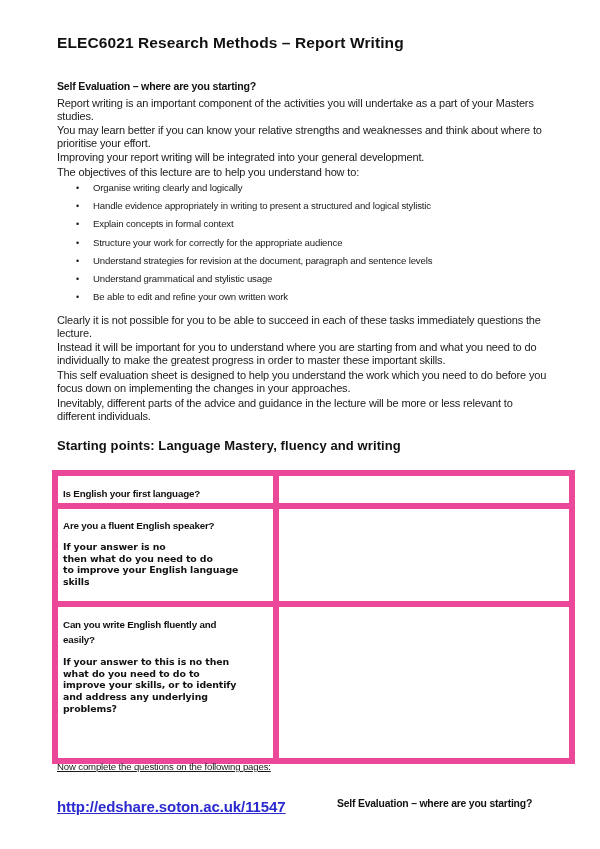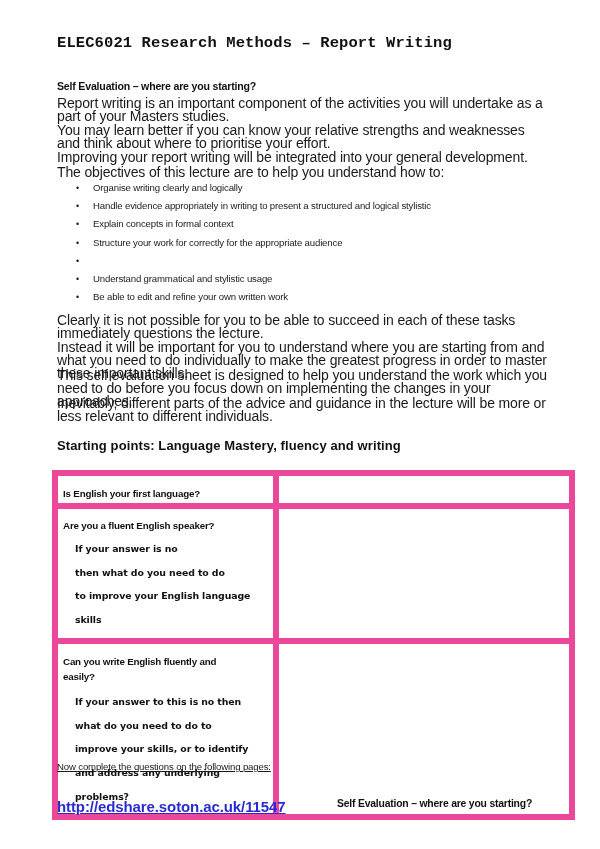--- a/index.html
+++ b/index.html
@@ -4,29 +4,29 @@
   <style>
     html, body { margin: 0; padding: 0; background: #ffffff; }
     body {
       width: 600px; height: 849px; position: relative; overflow: hidden;
       color: #111111;
       font-family: "Liberation Sans", "DejaVu Sans", sans-serif;
     }
     .page { position: absolute; left: 0; top: 0; width: 600px; height: 849px; }
     .title {
       position: absolute; left: 57px; top: 34px;
-      font-size: 15.5px; font-weight: bold; letter-spacing: 0.1px; margin: 0; font-family: Liberation Mono, monospace;
+      font-size: 15.5px; font-weight: bold; letter-spacing: 0.1px; margin: 0;
     }
     .subhead {
       position: absolute; left: 57px; top: 80px;
       font-size: 10.6px; font-weight: bold; margin: 0; letter-spacing: -0.2px;
     }
     .body-text {
       position: absolute; left: 57px; width: 490px;
-      font-size: 14px; line-height: 12.8px; margin: 0; color: #1a1a1a;
+      font-size: 11px; line-height: 12.8px; margin: 0; color: #1a1a1a;
       letter-spacing: -0.15px;
     }
     .bullets { position: absolute; left: 57px; top: 182px; margin: 0; padding: 0; list-style: none; }
     .bullets li {
       position: relative; height: 18.2px; font-size: 9.6px; line-height: 12px;
       padding-left: 36px; color: #1a1a1a; letter-spacing: -0.15px;
     }
     .bullets li .dot {
       position: absolute; left: 19px; top: 0; font-size: 9px;
     }
@@ -38,21 +38,21 @@
       position: absolute; left: 52px; top: 470px; width: 497px;
       border-collapse: collapse; table-layout: fixed;
     }
     .qtable td {
       border: 6px solid #ec4899; vertical-align: top; padding: 0;
     }
     .qtable td.q { width: 205px; padding: 0 5px; }
     .qtable td.a { width: 290px; }
     .qtext { font-size: 9.8px; font-weight: bold; color: #111; letter-spacing: -0.2px; margin: 0; }
     .qsub {
-      font-size: 9.4px; font-weight: bold; line-height: 11.7px; margin: 12px;
+      font-size: 9.4px; font-weight: bold; line-height: 11.7px; margin: 0;
       font-family: "DejaVu Sans", "Liberation Sans", sans-serif; letter-spacing: -0.1px; color: #111;
     }
     .answer-field {
       width: 100%; height: 100%; border: none; resize: none; background: transparent;
       display: block; box-sizing: border-box; outline: none;
     }
     .footer-note {
       position: absolute; left: 57px; top: 761px;
       font-size: 9.6px; color: #1a1a1a; margin: 0; letter-spacing: -0.15px; text-decoration: underline;
     }
@@ -78,21 +78,21 @@
   <p class="body-text" style="top:97px;">Report writing is an important component of the activities you will undertake as a part of your Masters studies.</p>
   <p class="body-text" style="top:124px;">You may learn better if you can know your relative strengths and weaknesses and think about where to prioritise your effort.</p>
   <p class="body-text" style="top:151px;">Improving your report writing will be integrated into your general development.</p>
   <p class="body-text" style="top:166px;">The objectives of this lecture are to help you understand how to:</p>
 
   <ul class="bullets">
     <li><span class="dot">•</span><span>Organise writing clearly and logically</span></li>
     <li><span class="dot">•</span><span>Handle evidence appropriately in writing to present a structured and logical stylistic</span></li>
     <li><span class="dot">•</span><span>Explain concepts in formal context</span></li>
     <li><span class="dot">•</span><span>Structure your work for correctly for the appropriate audience</span></li>
-    <li><span class="dot">•</span></li>
+    <li><span class="dot">•</span><span>Understand strategies for revision at the document, paragraph and sentence levels</span></li>
     <li><span class="dot">•</span><span>Understand grammatical and stylistic usage</span></li>
     <li><span class="dot">•</span><span>Be able to edit and refine your own written work</span></li>
   </ul>
 
   <p class="body-text" style="top:314px;">Clearly it is not possible for you to be able to succeed in each of these tasks immediately questions the lecture.</p>
   <p class="body-text" style="top:341px;">Instead it will be important for you to understand where you are starting from and what you need to do individually to make the greatest progress in order to master these important skills.</p>
   <p class="body-text" style="top:369px;">This self evaluation sheet is designed to help you understand the work which you need to do before you focus down on implementing the changes in your approaches.</p>
   <p class="body-text" style="top:397px;">Inevitably, different parts of the advice and guidance in the lecture will be more or less relevant to different individuals.</p>
 
   <h2 class="section-head">Starting points: Language Mastery, fluency and writing</h2>

